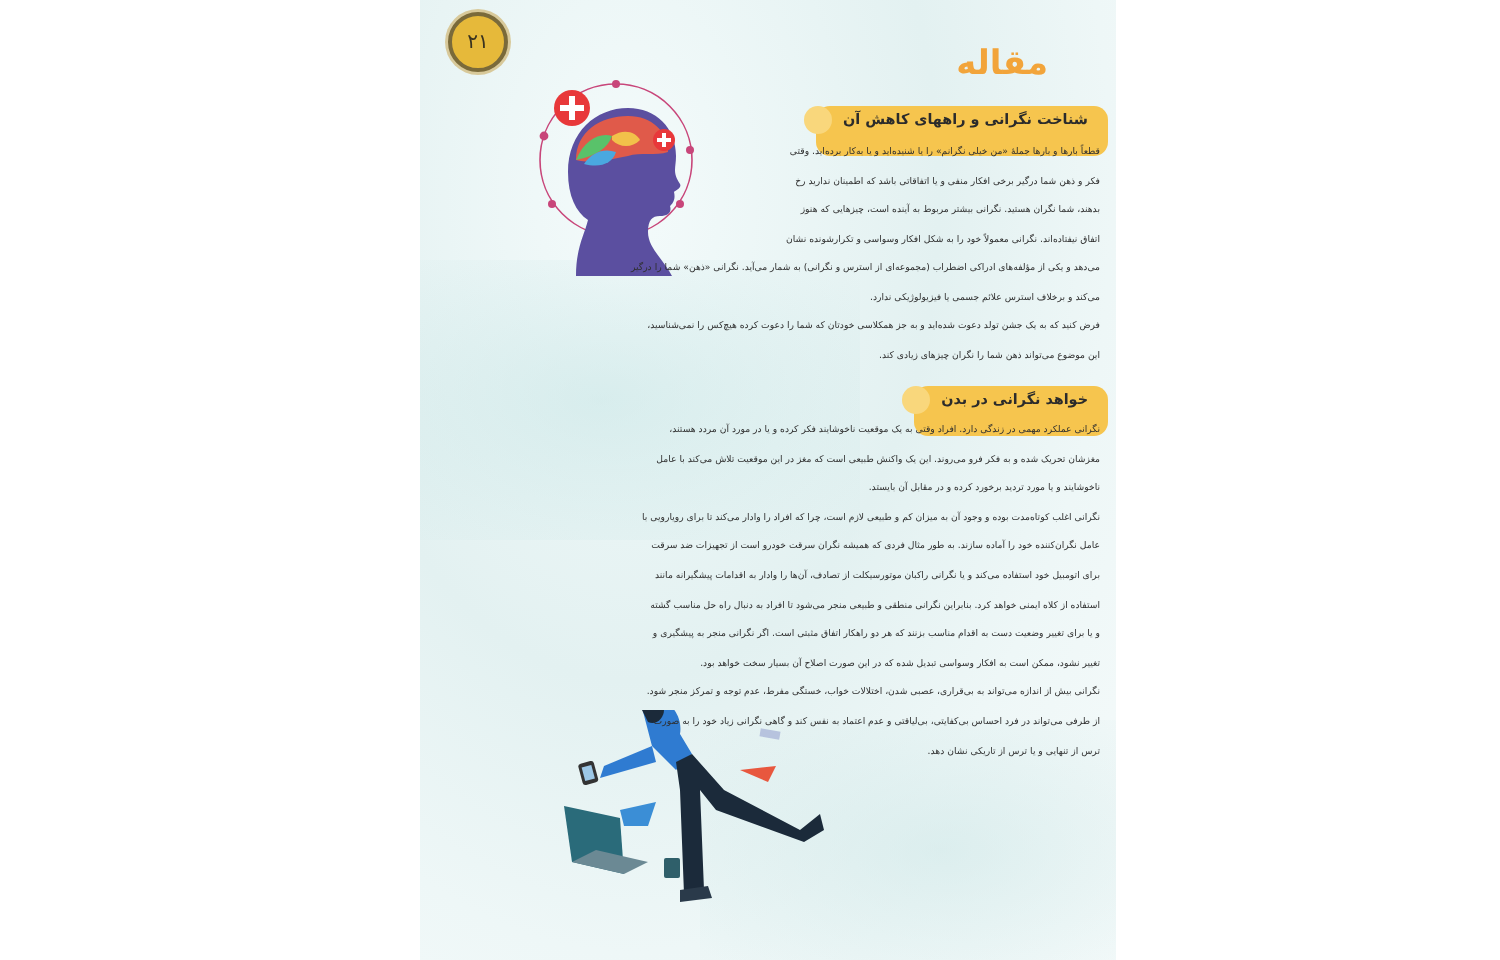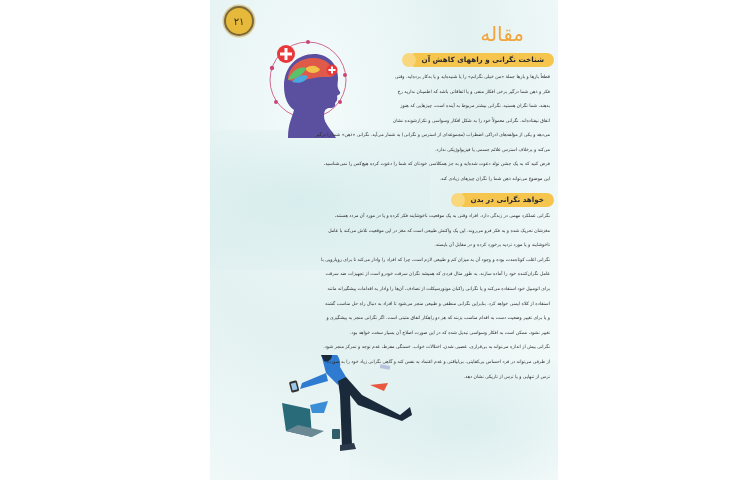--- a/index.html
+++ b/index.html
@@ -9,23 +9,23 @@
           background: radial-gradient(ellipse at 30% 20%, #f4fbfb 0%, #e3f1f1 45%, #eef7f7 70%, #f6fbfb 100%);
           overflow:hidden; }
   .page::before { content:""; position:absolute; left:-40px; top:130px; width:260px; height:140px;
           background: radial-gradient(ellipse, rgba(190,225,225,0.45), rgba(255,255,255,0)); }
   .page::after { content:""; position:absolute; left:140px; top:360px; width:240px; height:130px;
           background: radial-gradient(ellipse, rgba(200,228,228,0.5), rgba(255,255,255,0)); }
   .badge { position:absolute; left:14px; top:6px; width:26px; height:26px; border-radius:50%;
            background:#e6b93a; border:2px solid #7a6a3a; box-shadow:0 0 0 1.5px #d8c99a;
            display:flex; align-items:center; justify-content:center; z-index:3; }
   .badge span { font-size:10px; color:#3a3320; }
-  .title { position:absolute; right:34px; top:22px; font-size:20px; font-weight:normal;
+  .title { position:absolute; right:34px; top:22px; font-size:17px; font-weight:bold;
            color:#f2a43a; direction:rtl; z-index:3; letter-spacing:0.5px; }
-  .heading { position:absolute; right:4px; height:12px; padding:1px 10px 1px 14px;
+  .heading { position:absolute; right:4px; height:12px; padding:1px 10px 12px 14px;
              background:#f6c54e; border-radius:7px; font-size:7.2px; font-weight:bold;
              color:#2b2b2b; direction:rtl; line-height:12px; z-index:3; white-space:nowrap; }
   .heading::before { content:""; position:absolute; left:-6px; top:0; width:14px; height:14px;
              border-radius:7px; background:#f9d77c; z-index:-1; }
   .para { position:absolute; right:8px; direction:rtl; text-align:justify; font-size:4.6px;
           color:#2e2e2e; z-index:3; }
   .para div { height:14.6px; line-height:14.6px; white-space:nowrap; overflow:hidden; }
   .head-art { position:absolute; left:38px; top:40px; width:112px; height:100px; z-index:2; }
   .person-art { position:absolute; left:40px; top:355px; width:220px; height:125px; z-index:2; }
 </style>

